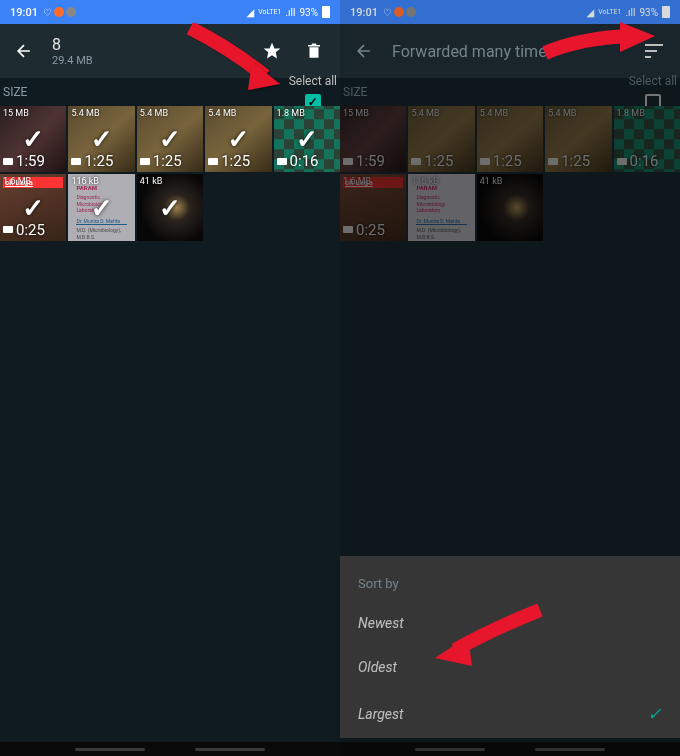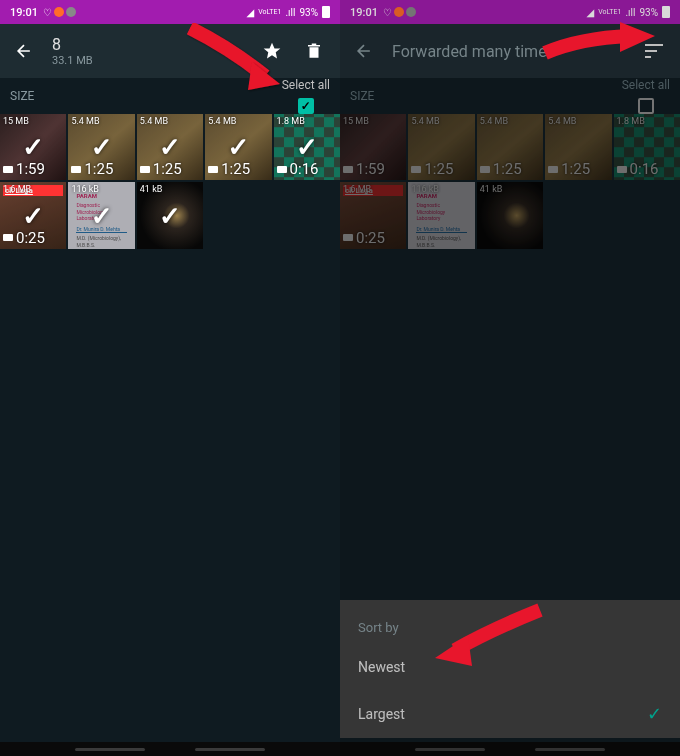--- a/index.html
+++ b/index.html
@@ -15,21 +15,21 @@
     .panel.right { filter: brightness(0.85); }
     
     .status-bar { 
       height: 24px; 
       display: flex; 
       justify-content: space-between; 
       align-items: center; 
       padding: 0 10px; 
       color: #fff; 
       font-size: 11px; 
-      background: #a21caf;
+      background: #3b82f6;
     }
     .status-left { font-weight: 500; display: flex; align-items: center; gap: 5px; }
     .status-icons { display: flex; gap: 2px; align-items: center; }
     .heart-icon, .dot-icon { width: 10px; height: 10px; border-radius: 50%; }
     .dot-orange { background: #ff6b2b; }
     .dot-gray { background: #888; }
     .status-right { display: flex; gap: 4px; align-items: center; font-size: 10px; }
     .battery { width: 8px; height: 12px; background: #fff; border-radius: 1px; }
     
     .app-bar { 
@@ -49,25 +49,25 @@
     .app-title { font-size: 16px; font-weight: 400; color: #e0e0e0; }
     .app-subtitle { font-size: 11px; color: #8a9aa0; }
     .app-actions { display: flex; gap: 2px; }
     .icon-btn { 
       width: 40px; height: 40px; 
       display: flex; align-items: center; justify-content: center;
       color: #fff; cursor: pointer;
     }
     
     .filter-bar { 
-      height: 36px; 
+      height: 28px; 
       display: flex; 
       justify-content: space-between; 
       align-items: center; 
-      padding: 0 10px;
+      padding: 0 3px;
       color: #8a9aa0; 
       font-size: 12px;
     }
     .select-all { display: flex; align-items: center; gap: 6px; color: #c0c0c0; flex-direction: column; }
     .checkbox { 
       width: 16px; height: 16px; 
       border: 2px solid #888; 
       display: flex; align-items: center; justify-content: center;
       border-radius: 2px;
     }
@@ -147,20 +147,21 @@
     }
     .sort-title { 
       color: #8a9aa0; font-size: 13px; 
       padding: 10px 18px;
     }
     .sort-item { 
       padding: 14px 18px; 
       color: #e0e0e0; font-size: 14px;
       display: flex; justify-content: space-between; align-items: center;
       cursor: pointer;
+      font-style: italic;
     }
     .sort-check { color: #00bfa5; font-size: 18px; }
     
     .nav-bar { 
       position: absolute; bottom: 0; left: 0; right: 0;
       height: 14px; background: #0a0a0a;
       display: flex; justify-content: center; align-items: center; gap: 50px;
     }
     .nav-seg { width: 70px; height: 3px; background: #3a3a3a; border-radius: 2px; }
     
@@ -193,21 +194,21 @@
   </div>
 
   <div class="app-bar">
     <div class="back-btn">
       <svg width="20" height="20" viewBox="0 0 24 24" fill="none" stroke="#fff" stroke-width="2">
           <path d="M19 12H5M12 19l-7-7 7-7"></path>
         </svg>
     </div>
     <div class="app-title-block">
       <div class="app-title">8</div>
-      <div class="app-subtitle">33.1 MB</div>
+      <div class="app-subtitle">29.4 MB</div>
     </div>
     <div class="app-actions">
       <div class="icon-btn">
         <svg width="20" height="20" viewBox="0 0 24 24" fill="#fff">
             <path d="M12 2l3 7h7l-5.5 4.5L18 21l-6-4-6 4 1.5-7.5L2 9h7z"></path>
           </svg>
       </div>
       <div class="icon-btn">
         <svg width="18" height="18" viewBox="0 0 24 24" fill="#fff">
             <path d="M6 7h12v14H6zM4 4h16v2H4zM9 2h6v2H9z"></path>
@@ -409,20 +410,23 @@
       <div class="tile-size">41 kB</div>
 
     </div>
     </div>
 
   <div class="sort-menu">
     <div class="sort-title">Sort by</div>
     <div id="sort-opts">
         <div class="sort-item">
           <span>Newest</span>
+        </div>
+        <div class="sort-item">
+          <span>Oldest</span>
         </div>
         <div class="sort-item">
           <span>Largest</span>
           <span class="sort-check">✓</span>
         </div>
       </div>
   </div>
 
   <div class="nav-bar">
     <div class="nav-seg"></div>

